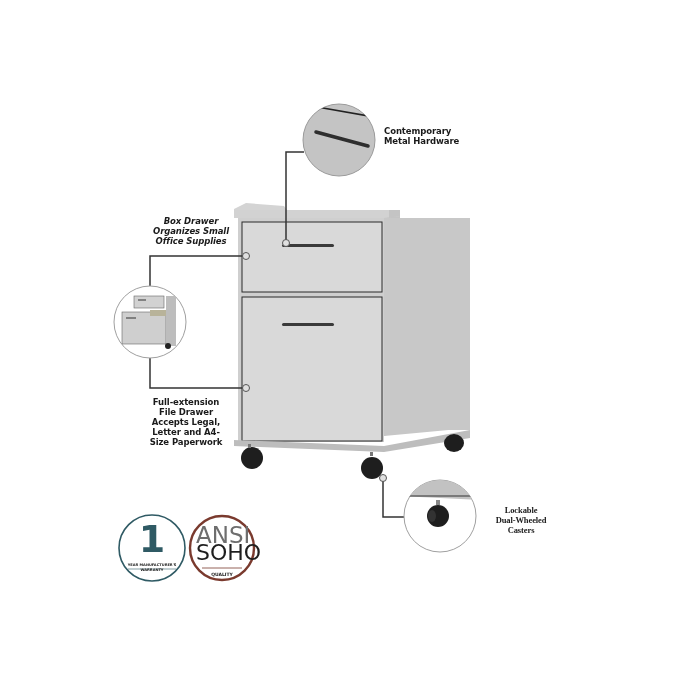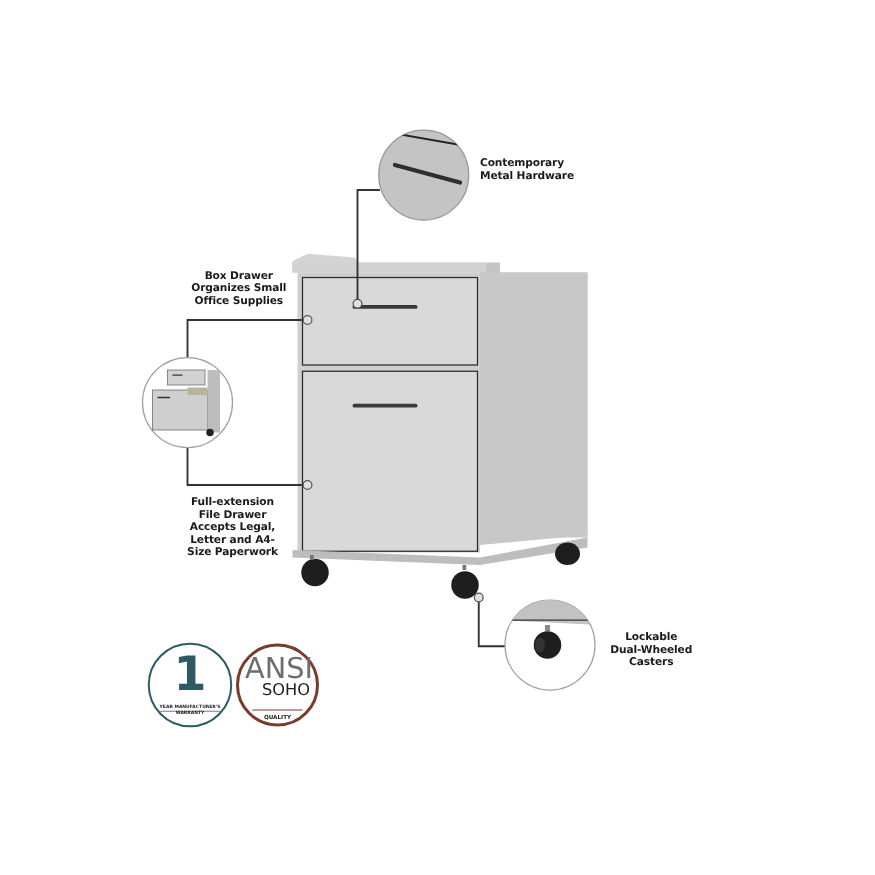--- a/index.html
+++ b/index.html
@@ -112,32 +112,32 @@
     </g>
 
     <g>
       <circle cx="222" cy="548" r="32" fill="#ffffff" stroke="#7a3a2e" stroke-width="2.4"></circle>
       <line x1="202" y1="568" x2="242" y2="568" stroke="#7a3a2e" stroke-width="0.8"></line>
     </g>
   </svg>
 
   <div class="label label-left" style="left:384px;top:126px;">Contemporary
 Metal Hardware</div>
-  <div class="label" style="left:140px;top:216px;width:102px;">Box Drawer
+  <div class="label" style="left:140px;top:216px;width:102px;font-style:italic;">Box Drawer
 Organizes Small
 Office Supplies</div>
   <div class="label" style="left:148px;top:397px;width:76px;">Full-extension
 File Drawer
 Accepts Legal,
 Letter and A4-
 Size Paperwork</div>
-  <div class="label" style="left:488px;top:505px;width:66px;">Lockable
+  <div class="label" style="left:488px;top:505px;width:66px;font-family:Liberation Serif, serif;">Lockable
 Dual-Wheeled
 Casters</div>
 
   <div class="badge-text" style="position:absolute;left:132px;top:519px;width:40px;text-align:center;font-size:38px;font-weight:bold;color:#2f5a64;line-height:40px;">1</div>
   <div class="badge-text" style="position:absolute;left:122px;top:563px;width:60px;text-align:center;font-size:3.6px;font-weight:bold;color:#222;line-height:5px;">YEAR MANUFACTURER'S</div>
   <div class="badge-text" style="position:absolute;left:122px;top:568px;width:60px;text-align:center;font-size:3.6px;font-weight:bold;color:#222;line-height:5px;">WARRANTY</div>
 
   <div class="badge-text" style="position:absolute;left:196px;top:526px;width:52px;text-align:center;font-size:23px;color:#6e6e6e;line-height:18px;">ANSI</div>
-  <div class="badge-text" style="position:absolute;left:196px;top:544px;width:52px;text-align:right;font-size:13px;color:#1e1e1e;line-height:18px;">SOHO</div>
+  <div class="badge-text" style="position:absolute;left:196px;top:544px;width:52px;text-align:right;font-size:22px;color:#1e1e1e;line-height:18px;">SOHO</div>
   <div class="badge-text" style="position:absolute;left:196px;top:572px;width:52px;text-align:center;font-size:4.5px;font-weight:bold;color:#222;line-height:6px;">QUALITY</div>
 </div>
 
 </body></html>

